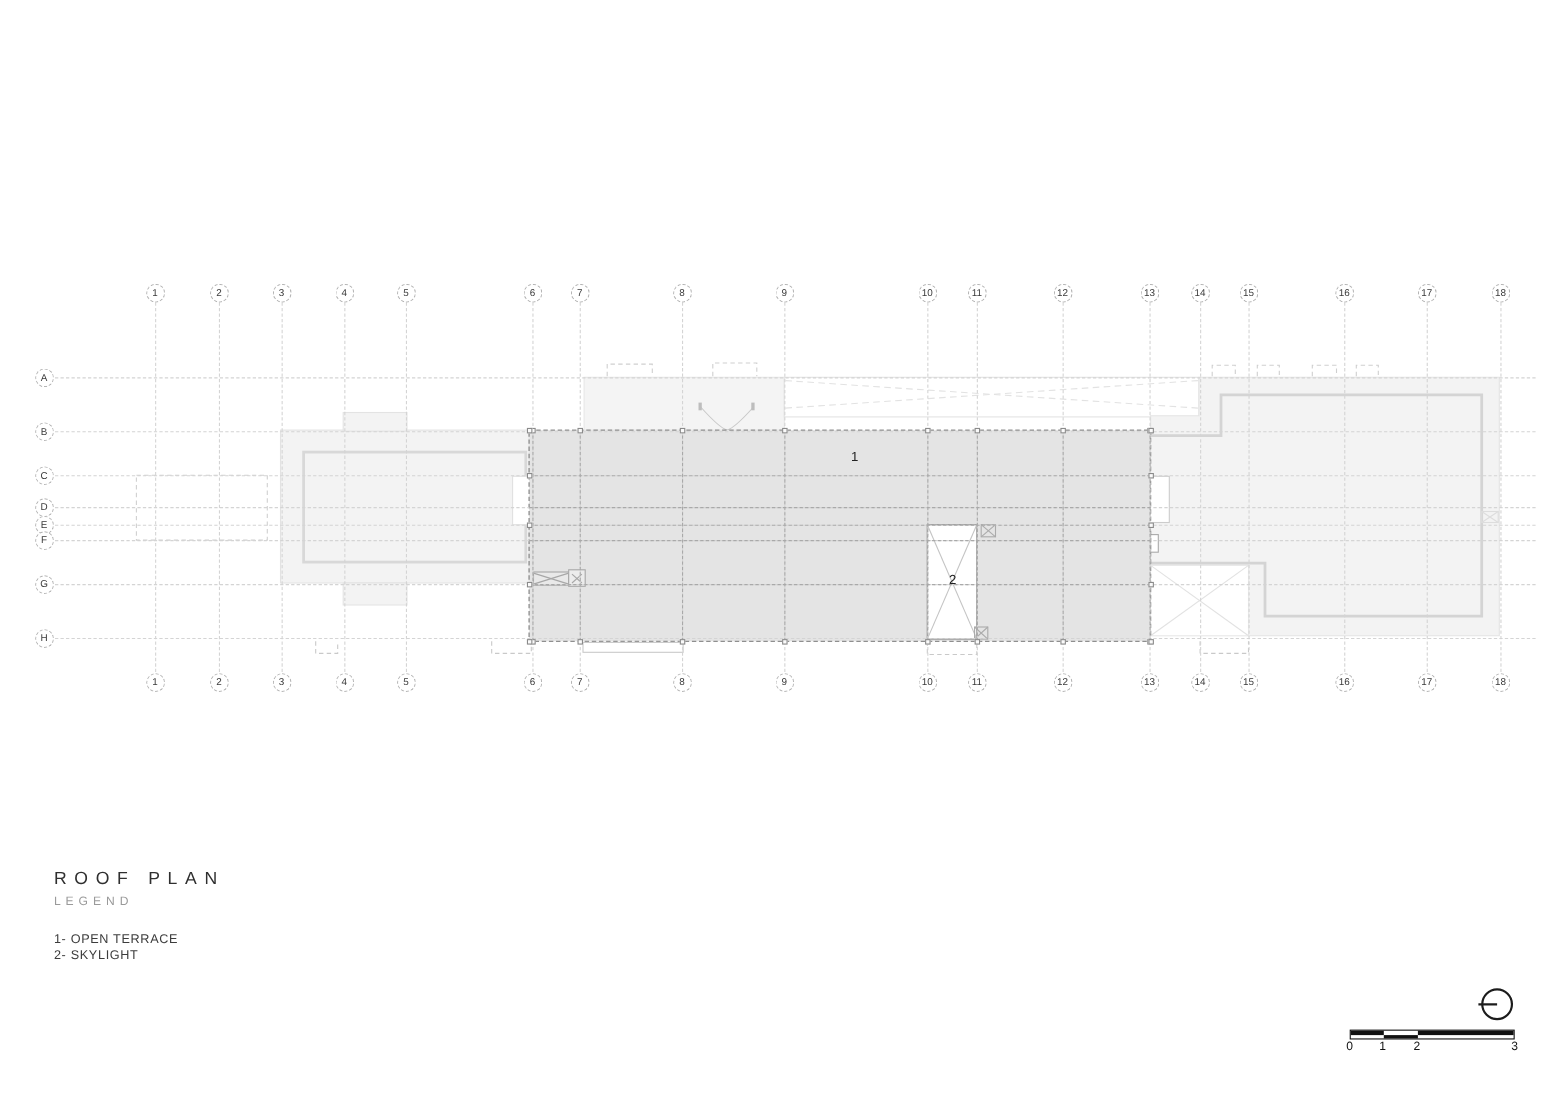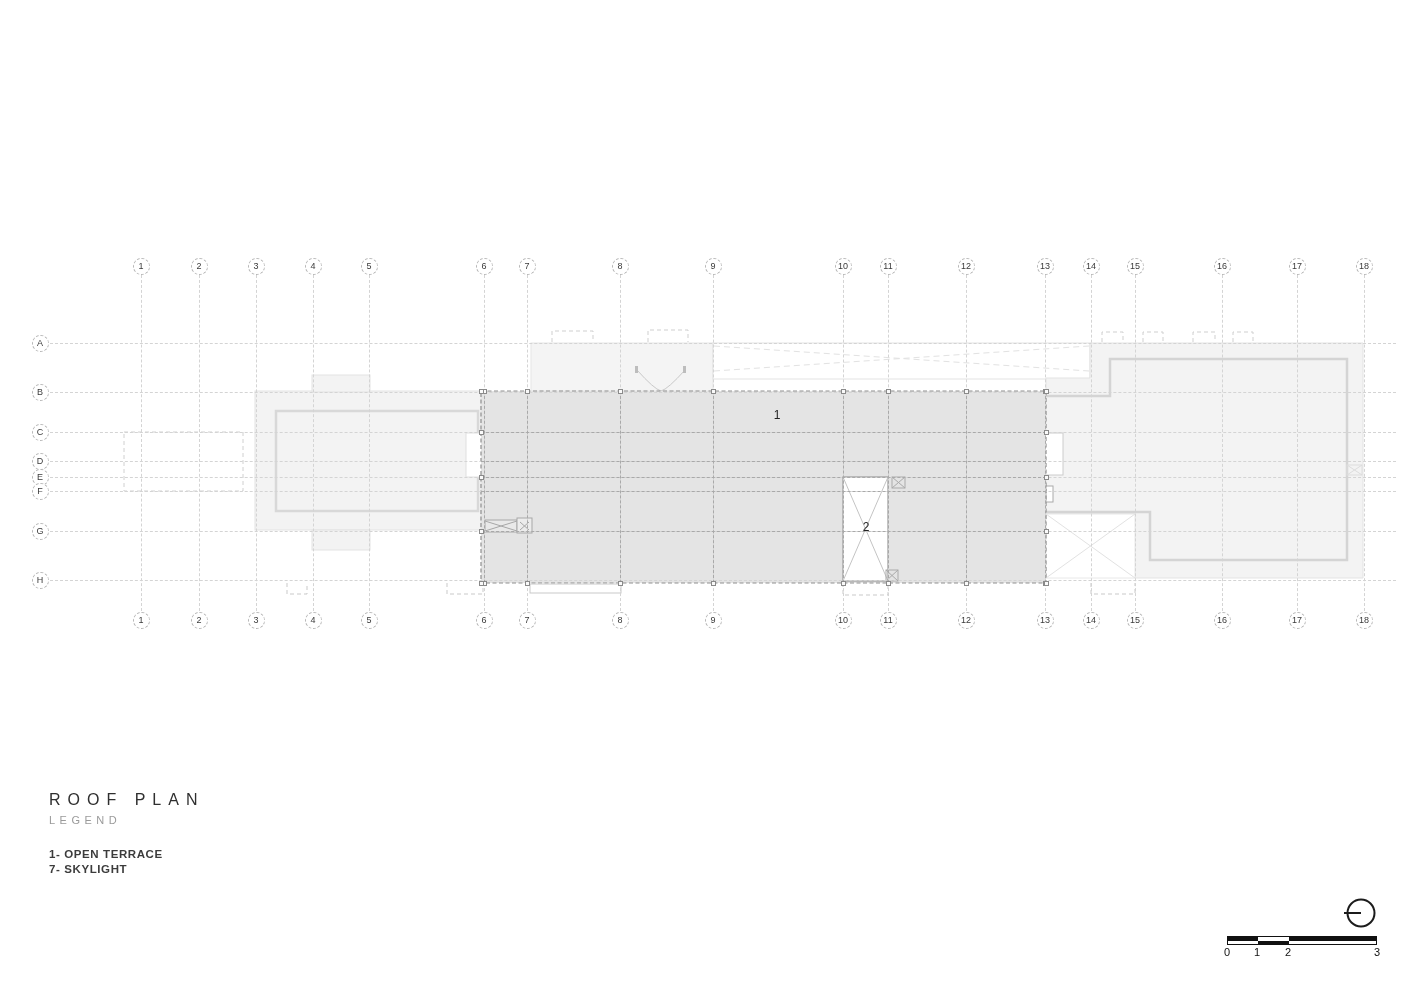--- a/index.html
+++ b/index.html
@@ -13,21 +13,21 @@
   .terr-h{position:absolute;height:0;border-top:1px dashed #a9a9a9;}
   .bubble{position:absolute;width:17px;height:17px;border-radius:50%;
           border:1px dashed #b5b5b5;background:#fff;box-sizing:border-box;
           font-size:9px;color:#3a3a3a;display:flex;align-items:center;justify-content:center;}
   .marker{position:absolute;width:5px;height:5px;background:#fafafa;border:1px solid #8a8a8a;box-sizing:border-box;}
   .anno{position:absolute;font-size:12px;color:#222;transform:translate(-50%,-50%);}
   #legend-block{position:absolute;left:49px;top:791px;}
   #legend-title{font-size:16px;letter-spacing:7px;color:#2f2f2f;font-weight:500;}
   #legend-subtitle{font-size:11px;letter-spacing:4.5px;color:#9a9a9a;margin-top:5px;}
   #legend-items{margin-top:21px;}
-  .legend-item{font-size:11.5px;font-weight:bold;color:#3c3c3c;letter-spacing:0.6px;line-height:15px;}
+  .legend-item{font-size:11.5px;font-weight:normal;color:#3c3c3c;letter-spacing:0.6px;line-height:15px;}
   #north-arrow{position:absolute;left:1337px;top:892px;}
   #scale-bar{position:absolute;left:1227px;top:936px;width:150px;height:9px;
              border:1px solid #111;box-sizing:border-box;background:#fff;}
   .sb-seg{position:absolute;background:#111;}
   #scale-labels{position:absolute;left:0;top:945px;width:1416px;height:14px;}
   .sb-label{position:absolute;font-size:11px;color:#111;transform:translateX(-50%);top:1px;}
 </style>
 </head>
 <body>
 
@@ -234,21 +234,21 @@
       <div class="marker" style="left: 1043.5px; top: 580.5px;"></div>
       <div class="anno" style="left: 777px; top: 415px;">1</div>
       <div class="anno" style="left: 866px; top: 527px;">2</div>
     </div>
 
   <div id="legend-block">
     <div id="legend-title">ROOF PLAN</div>
     <div id="legend-subtitle">LEGEND</div>
     <div id="legend-items">
       <div class="legend-item">1- OPEN TERRACE</div>
-      <div class="legend-item">7- SKYLIGHT</div>
+      <div class="legend-item">2- SKYLIGHT</div>
     </div>
   </div>
 
   <svg id="north-arrow" width="48" height="44" viewBox="0 0 48 44">
     <circle cx="24" cy="21" r="13.5" fill="#ffffff" stroke="#1c1c1c" stroke-width="2"></circle>
     <line x1="7" y1="21" x2="24" y2="21" stroke="#1c1c1c" stroke-width="2"></line>
   </svg>
 
   <div id="scale-bar">
     <div class="sb-seg" style="left:0;top:0;width:30px;height:3.5px"></div>

